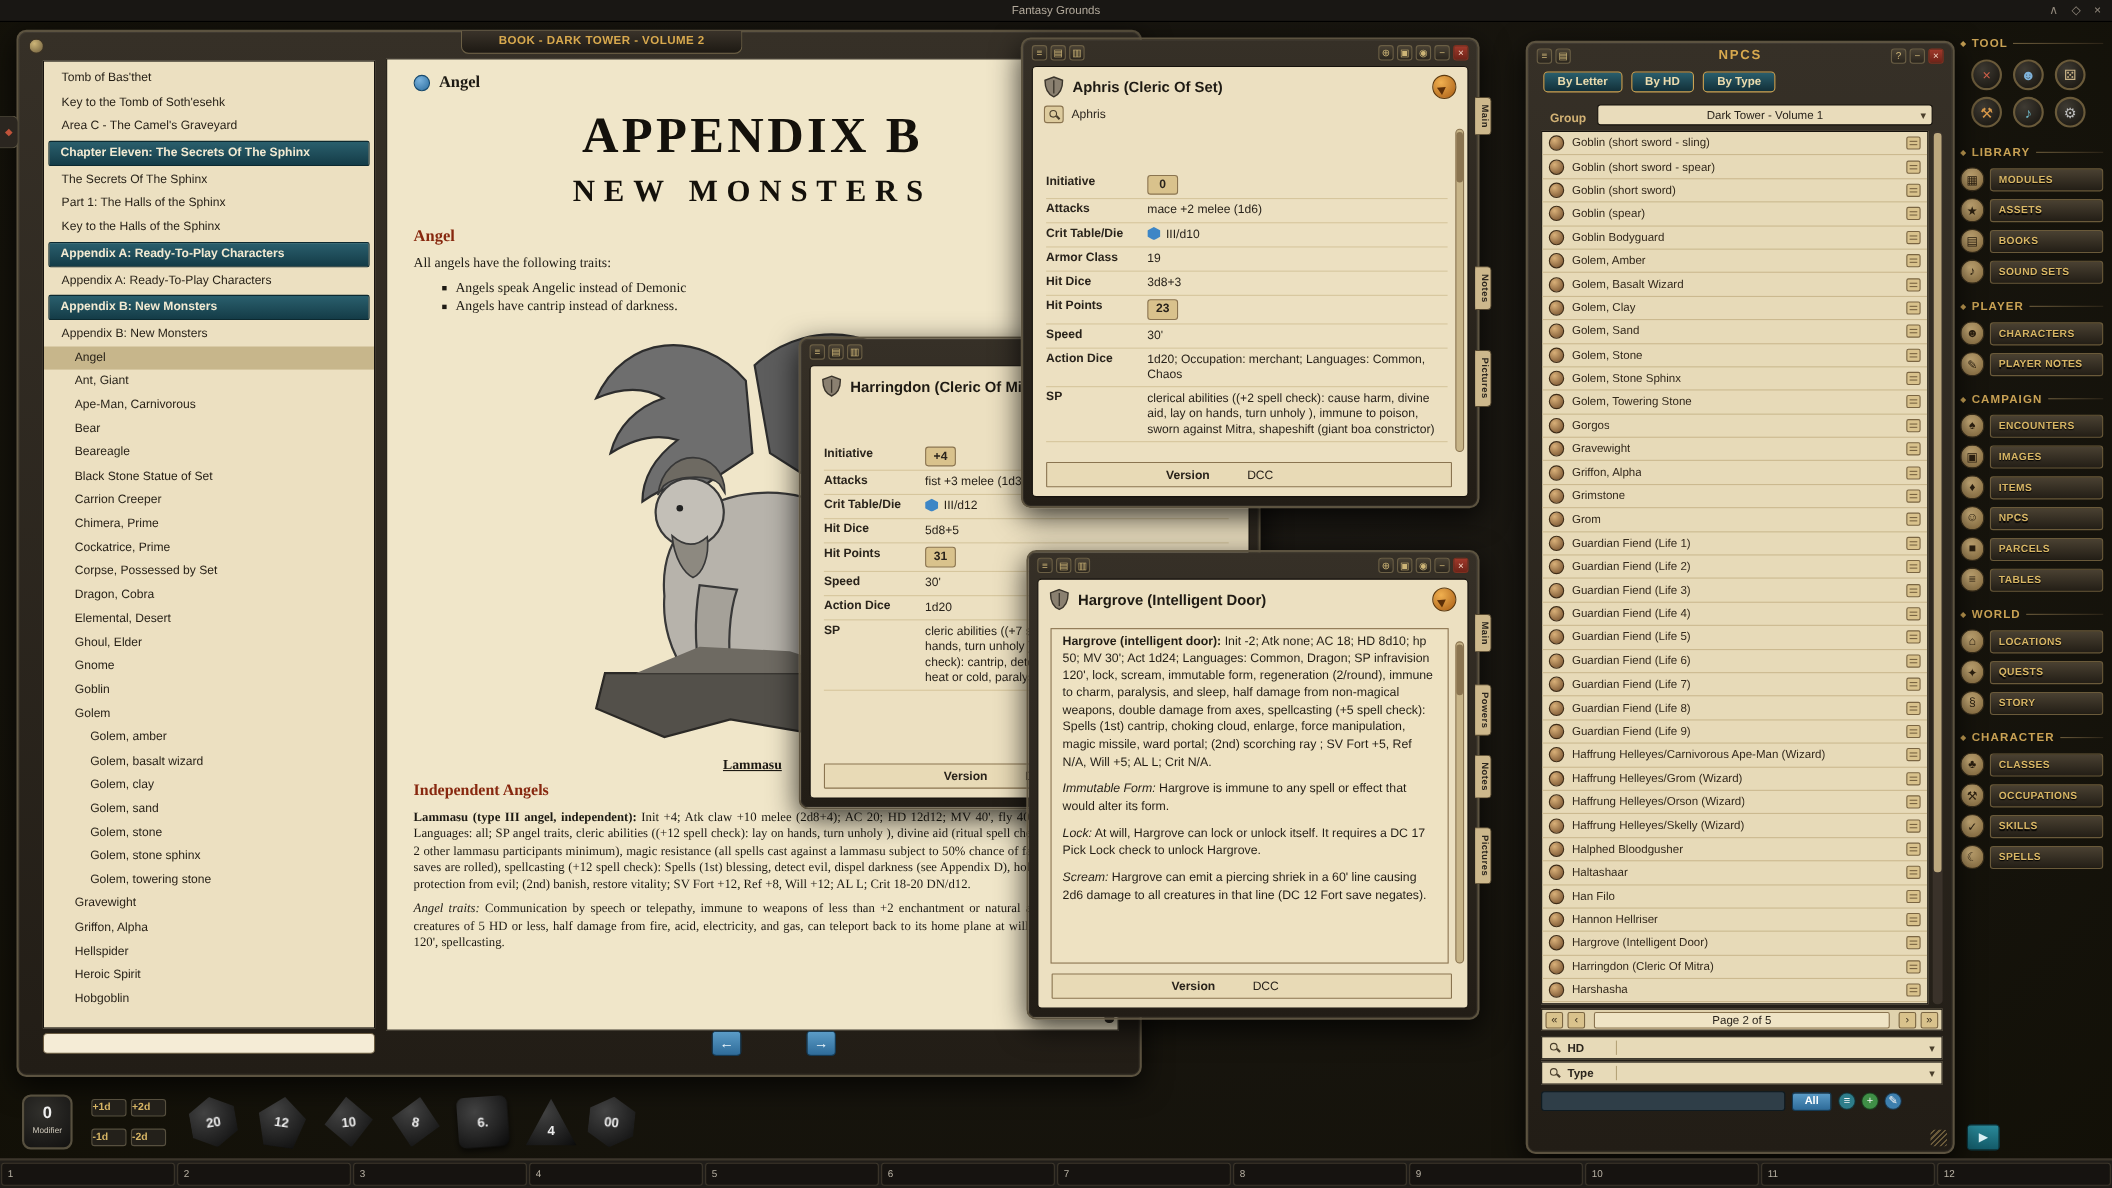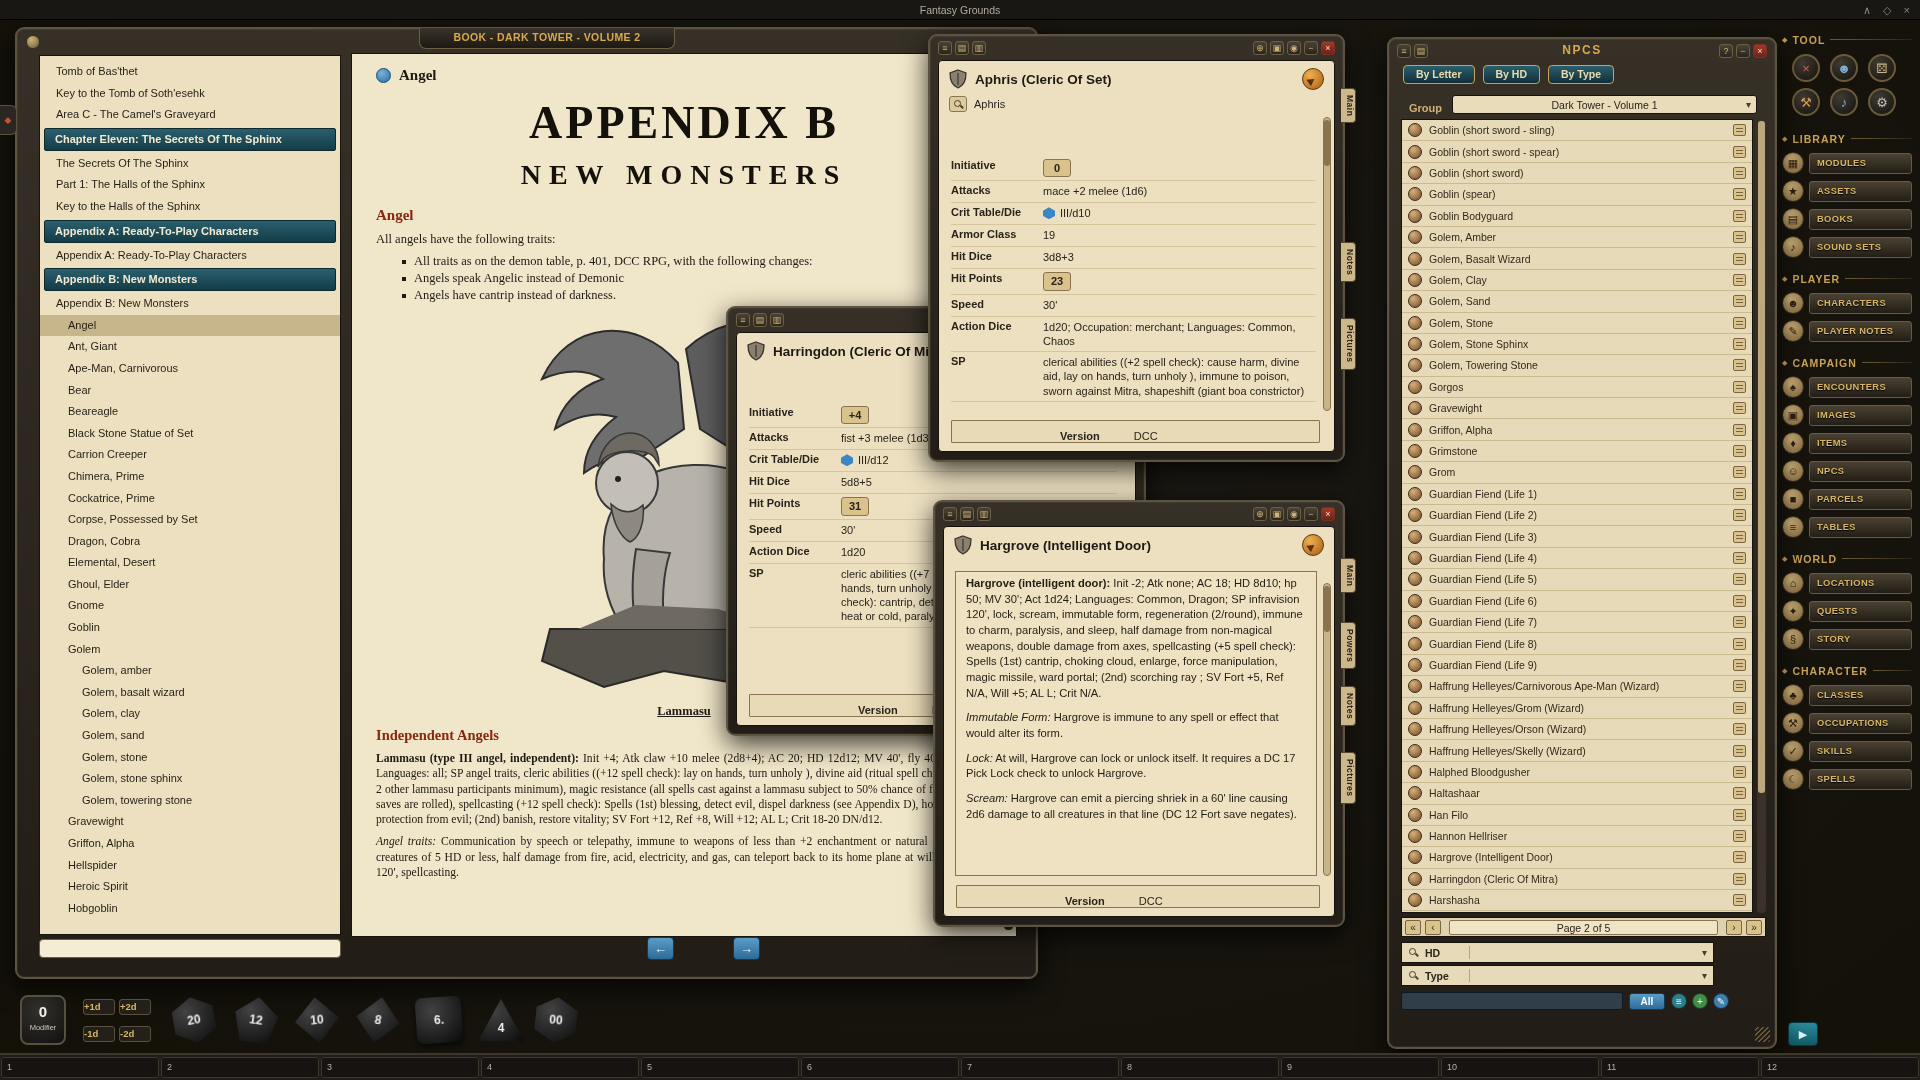--- a/index.html
+++ b/index.html
@@ -31,21 +31,21 @@
 .mag{width:11px;height:11px;position:relative;flex:none;display:inline-block}
 .mag::before{content:"";position:absolute;left:1px;top:1px;width:5px;height:5px;border:1.5px solid #4a3f2c;border-radius:50%}
 .mag::after{content:"";position:absolute;left:7px;top:7px;width:4px;height:1.5px;background:#4a3f2c;transform:rotate(45deg)}
 .link-text{font-size:11px;color:#2a241c}
 .stats{position:absolute;left:12px;right:18px;display:flex;flex-direction:column}
 .stat-row{display:flex;align-items:flex-start;border-bottom:1px solid #d6c69d;padding:3px 0;min-height:22px}
 .stat-label{width:92px;flex:none;font-size:11px;font-weight:bold;color:#29231b}
 .stat-value{font-size:11px;color:#29231b;flex:1;line-height:1.3}
 .stat-box{display:inline-block;min-width:28px;padding:1px 4px;background:#d9c28c;border:1px solid #8a7450;border-radius:3px;text-align:center;font-weight:bold}
 .die-icon{display:inline-block;width:12px;height:12px;margin-right:5px;vertical-align:-2px;background:#3d86c6;clip-path:polygon(50% 0,100% 28%,100% 72%,50% 100%,0 72%,0 28%)}
-.version-bar{position:absolute;left:12px;right:14px;bottom:8px;height:23px;background:#e8dab6;border:1px solid #8a7450;border-radius:1px;display:flex;align-items:flex-end;gap:34px;padding-left:108px;font-size:11px;color:#29231b}
+.version-bar{position:absolute;left:12px;right:14px;bottom:8px;height:23px;background:#e8dab6;border:1px solid #8a7450;border-radius:1px;display:flex;align-items:center;gap:34px;padding-left:108px;font-size:11px;color:#29231b}
 .version-label{font-weight:bold}
 .vtab{position:absolute;right:-13px;width:15px;background:#cdb88c;border:1px solid #54472f;border-left:none;border-radius:0 4px 4px 0;color:#2a241c;font-size:8.5px;font-weight:bold;writing-mode:vertical-rl;text-align:center;padding:6px 0;letter-spacing:.5px}
 .sheet-scroll{position:absolute;right:3px;top:56px;bottom:40px;width:8px;background:#c7b488;border:1px solid #8a7450;border-radius:4px}
 .sheet-thumb{position:absolute;left:0;top:2px;width:6px;height:46px;background:#8a7450;border-radius:3px}
 .text-box{position:absolute;left:11px;right:17px;top:44px;bottom:40px;border:1px solid #8a7450;background:#eee2c2;padding:4px 10px;overflow:hidden}
 .tpara{font-size:11.2px;line-height:1.4;color:#221d15;margin-bottom:9px;text-align:left}
 .lead-bold{font-weight:bold}
 .lead-italic{font-style:italic}
 
 
@@ -100,21 +100,21 @@
 .npc-row{height:21.4px;display:flex;align-items:center;gap:7px;padding:0 6px;border-bottom:1px solid #cbb98f;font-size:10.5px;color:#33291c;white-space:nowrap}
 .npc-portrait{width:14px;height:14px;border-radius:50%;background:radial-gradient(circle at 35% 30%,#d9b078,#6e4a2a);border:1px solid #3c2a16;flex:none}
 .npc-name{overflow:hidden;text-overflow:ellipsis}
 .npc-open{margin-left:auto;width:13px;height:12px;background:#d9c28c;border:1px solid #7a6542;border-radius:2px;flex:none;position:relative}
 .npc-open::before{content:"";position:absolute;left:2px;right:2px;top:3px;height:1px;background:#7a6542;box-shadow:0 3px 0 #7a6542}
 .list-scroll{position:absolute;left:368px;top:80px;width:9px;height:794px;background:#3a322a;border-radius:4px}
 .list-thumb{position:absolute;left:1px;top:2px;width:7px;height:672px;background:#bca87e;border-radius:3px}
 .pager-row{position:absolute;left:12px;top:878px;width:365px;height:20px;background:#e0d2ad;border:1px solid #16120d;display:flex;align-items:center;gap:4px;padding:0 3px}
 .pager-btn{width:16px;height:15px;background:#d9c28c;border:1px solid #7a6542;border-radius:2px;font-size:10px;line-height:13px;text-align:center;color:#3a2f1e}
 .pager-center{flex:1;height:15px;background:#efe4c5;border:1px solid #8a7450;border-radius:2px;font-size:10.5px;text-align:center;line-height:14px;color:#2a241c;margin:0 4px}
-.pfilter-row{position:absolute;left:12px;width:313px;height:21px;background:#e7dab8;border:1px solid #16120d;display:flex;align-items:center;gap:6px;padding:0 6px}
+.pfilter-row{position:absolute;left:12px;width:365px;height:21px;background:#e7dab8;border:1px solid #16120d;display:flex;align-items:center;gap:6px;padding:0 6px}
 .pfilter-label{font-size:10.5px;font-weight:bold;color:#2a241c;width:38px}
 .pfilter-field{flex:1;height:13px;border-left:1px solid #b5a378}
 .pfilter-chev{color:#4a3f2c;font-size:10px}
 .psearch-row{position:absolute;left:12px;top:952px;width:365px;height:20px;display:flex;align-items:center;gap:6px}
 .psearch-input{width:222px;height:18px;background:#2f3e48;border:1px solid #0e1a21;border-radius:3px;color:#dfe8ee;font-size:10.5px;padding:0 5px;outline:none}
 .all-btn{width:36px;height:17px;background:linear-gradient(#5b9cc7,#2e6b99);border:1px solid #143a55;border-radius:3px;color:#fff;font-size:10px;font-weight:bold;text-align:center;line-height:15px}
 .circle-btn{width:16px;height:16px;border-radius:50%;color:#f4f4f4;font-size:10px;line-height:15px;text-align:center;border:1px solid rgba(0,0,0,.55)}
 .grip{position:absolute;right:5px;bottom:5px;width:15px;height:15px;background:repeating-linear-gradient(135deg,transparent 0 2px,#6a5a3a 2px 3.5px);border-radius:2px}
 
 
@@ -215,21 +215,20 @@
   <div class="page">
     <div class="page-linkrow">
       <span class="page-link-icon"></span>
       <span class="page-link-title">Angel</span>
     </div>
     <div class="page-title">APPENDIX B</div>
     <div class="page-subtitle">NEW MONSTERS</div>
     <div class="page-h3">Angel</div>
     <div class="page-intro">All angels have the following traits:</div>
     <ul class="page-bullets" id="page-bullets">
-        <li>All traits as on the demon table, p. 401, DCC RPG, with the following changes:</li>
         <li>Angels speak Angelic instead of Demonic</li>
         <li>Angels have cantrip instead of darkness.</li>
       </ul>
     <div class="page-figure">
       <svg width="396" height="392" viewBox="0 0 396 392">
         <path d="M200 42 C252 -6 334 10 360 74 C334 62 312 66 296 74 C322 80 344 98 350 124 C324 108 300 106 283 111 C308 126 322 147 322 171 C298 153 273 146 255 148 L214 122 Z" fill="#5d5d5d" stroke="#2d2d2d" stroke-width="2"></path>
         <path d="M192 56 C150 8 82 14 56 72 C82 61 102 63 117 72 C93 80 75 98 69 122 C93 107 114 105 130 110 C109 126 98 145 98 166 C119 151 140 147 156 150 L198 122 Z" fill="#6e6e6e" stroke="#2d2d2d" stroke-width="2"></path>
         <path d="M118 252 C113 196 150 160 207 158 C268 156 304 192 302 248 C300 294 272 320 231 322 L138 322 C124 303 116 278 118 252 Z" fill="#b7b3ab" stroke="#383838" stroke-width="2"></path>
         <path d="M150 242 C144 278 147 308 151 322 L179 322 C175 298 177 266 184 246 Z" fill="#a5a199" stroke="#383838" stroke-width="2"></path>
         <path d="M298 232 C324 226 337 204 335 182 C348 198 348 228 326 246 Z" fill="#8d8980" stroke="#383838" stroke-width="1.5"></path>

